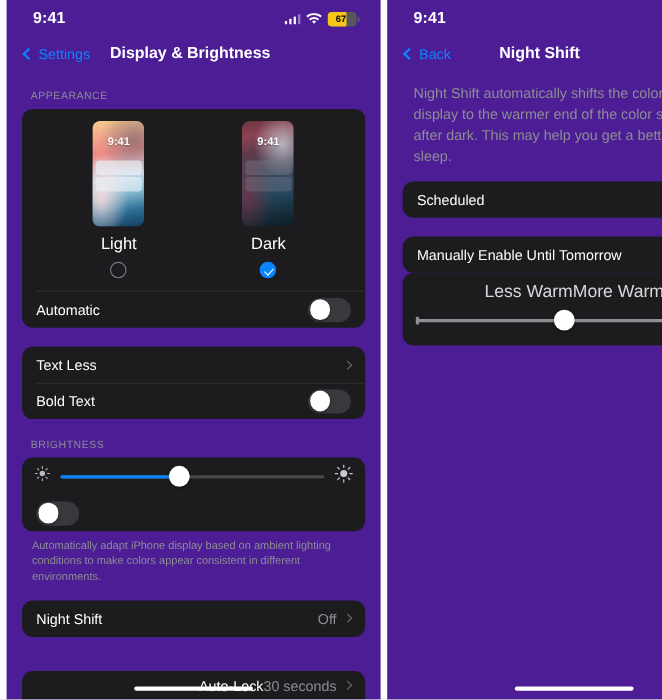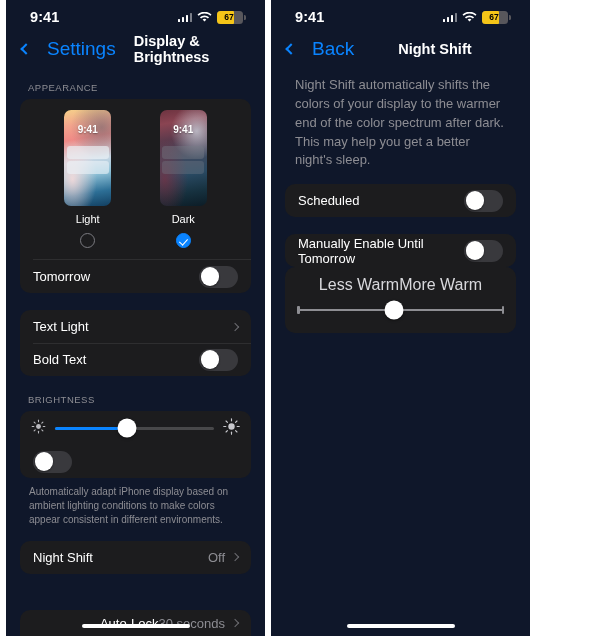--- a/index.html
+++ b/index.html
@@ -6,23 +6,23 @@
   html,body {
     width:602px; height:636px;
     background:#f2f2f2;
     font-family:"Liberation Sans", sans-serif;
     overflow:hidden;
   }
   .stage { position:relative; width:602px; height:636px; background:#ffffff; display:flex; }
 
   .phone {
     position:relative;
-    width:259px;
+    width:340px;
     height:636px;
-    background:#0f172a;
+    background:#4c1d95;
     overflow:hidden;
     flex:0 0 auto;
   }
   .phone.left  { margin-left:6px; }
   .gap { flex:0 0 6px; background:#ffffff; height:636px; }
 
   
   .statusbar {
     height:34px;
     display:flex; align-items:center;
@@ -66,22 +66,22 @@
     width:2px; height:5px; border-radius:0 1.5px 1.5px 0;
     background:#58575c;
   }
 
   
   .navbar {
     height:30px; display:flex; align-items:center;
     padding:0 16px; position:relative;
   }
   .back {
-    display:flex; align-items:center; gap:16px;
-    color:#0a84ff; font-size:19px;
+    display:flex; align-items:center; gap:4px;
+    color:#0a84ff; font-size:13px;
     cursor:pointer;
   }
   .chev-back {
     display:inline-block; width:8px; height:8px;
     border-left:2.3px solid #0a84ff;
     border-bottom:2.3px solid #0a84ff;
     transform:rotate(45deg);
     margin-right:1px;
   }
   .nav-title {
@@ -168,21 +168,21 @@
     font-size:10px; font-weight:bold; color:#ffffff;
     text-shadow:0 0.5px 1.5px rgba(0,0,0,0.35);
   }
   .thumb .notif {
     position:absolute; left:2.5px; right:2.5px;
     height:13px; border-radius:3px;
   }
   .thumb .notif.n1 { top:36px; }
   .thumb .notif.n2 { top:51px; }
   .preview-label {
-    color:#ffffff; font-size:11px;
+    color:#ffffff; font-size:15px;
     margin-top:7px;
   }
   .radio {
     width:15px; height:15px; border-radius:50%;
     border:1.4px solid #7a7a80;
     margin-top:8px; cursor:pointer;
   }
   .radio.checked {
     background:#0a84ff; border-color:#0a84ff;
     position:relative;
@@ -336,32 +336,32 @@
               <div class="notif n1" style="background:rgba(120,125,135,0.40);"></div>
               <div class="notif n2" style="background:rgba(120,125,135,0.36);"></div>
             </div>
             <div class="preview-label">Dark</div>
             <div class="radio checked"></div>
           </div>
 
         </div>
         <div class="appear-sep"></div>
         <div class="row">
-          <span class="row-label">Tomorrow</span>
+          <span class="row-label">Automatic</span>
           <span class="toggle">
               <span class="knob"></span>
             </span>
         </div>
       </div>
 
       <div class="spacer-md"></div>
 
       <div class="card">
         <div class="row">
-          <span class="row-label">Text Light</span>
+          <span class="row-label">Text Less</span>
           <span class="chev"></span>
         </div>
         <div class="row">
           <span class="row-label">Bold Text</span>
           <span class="toggle">
               <span class="knob"></span>
             </span>
         </div>
       </div>
 

